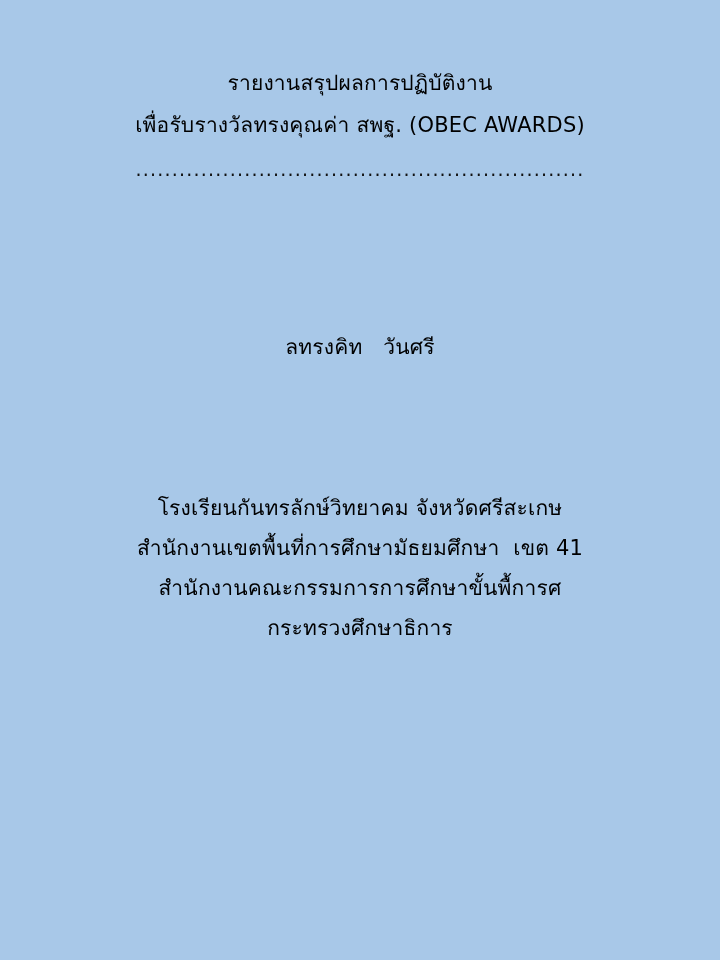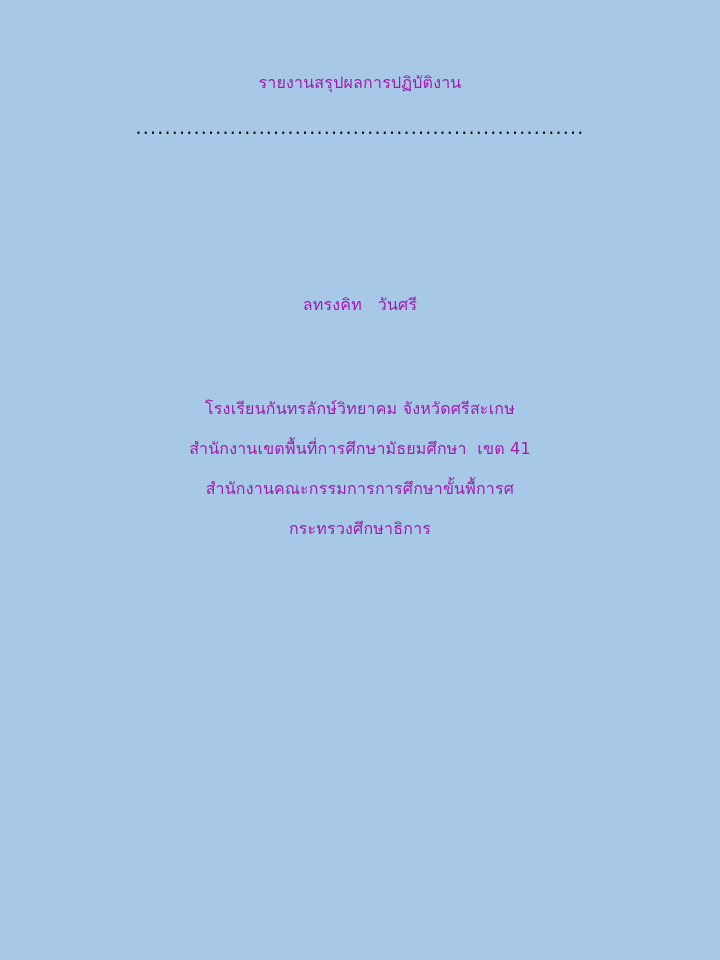--- a/index.html
+++ b/index.html
@@ -24,24 +24,24 @@
     flex-direction: column;
     align-items: center;
   }
   .title-block {
     width: 100%;
     text-align: center;
     margin-top: 62px;
   }
   .line {
     text-align: center;
-    font-size: 16px;
+    font-size: 21px;
     line-height: 42px;
     letter-spacing: 0.2px;
-    color: #a21caf;
+    color: #000000;
     white-space: pre;
   }
   .dotted-sep {
     text-align: center;
     font-size: 19px;
     line-height: 34px;
     color: #111111;
     letter-spacing: 1.2px;
     margin-top: 6px;
     margin-bottom: 2px;
@@ -54,36 +54,37 @@
     margin-top: 2px;
   }
   .author-block {
     width: 100%;
     text-align: center;
     margin-top: 138px;
   }
   .footer-block {
     width: 100%;
     text-align: center;
-    margin-top: 63px;
+    margin-top: 120px;
   }
   .footer-block .line {
     line-height: 40px;
   }
   .spacer {
     flex: 1 1 auto;
   }
 </style>
 </head>
 <body style="background: rgb(168, 200, 232); color: rgb(17, 17, 17);">
 
 <div class="page" style="background: rgb(168, 200, 232);">
 
   <div class="title-block">
     <div class="line">รายงานสรุปผลการปฏิบัติงาน</div>
+    <div class="line">เพื่อรับรางวัลทรงคุณค่า สพฐ. (OBEC AWARDS)</div>
   </div>
 
   <div class="dotted-sep">..............................................................</div>
 
 
   <div class="author-block">
     <div class="line">ลทรงคิท   วันศรี</div>
   </div>
 
   <div class="footer-block">

